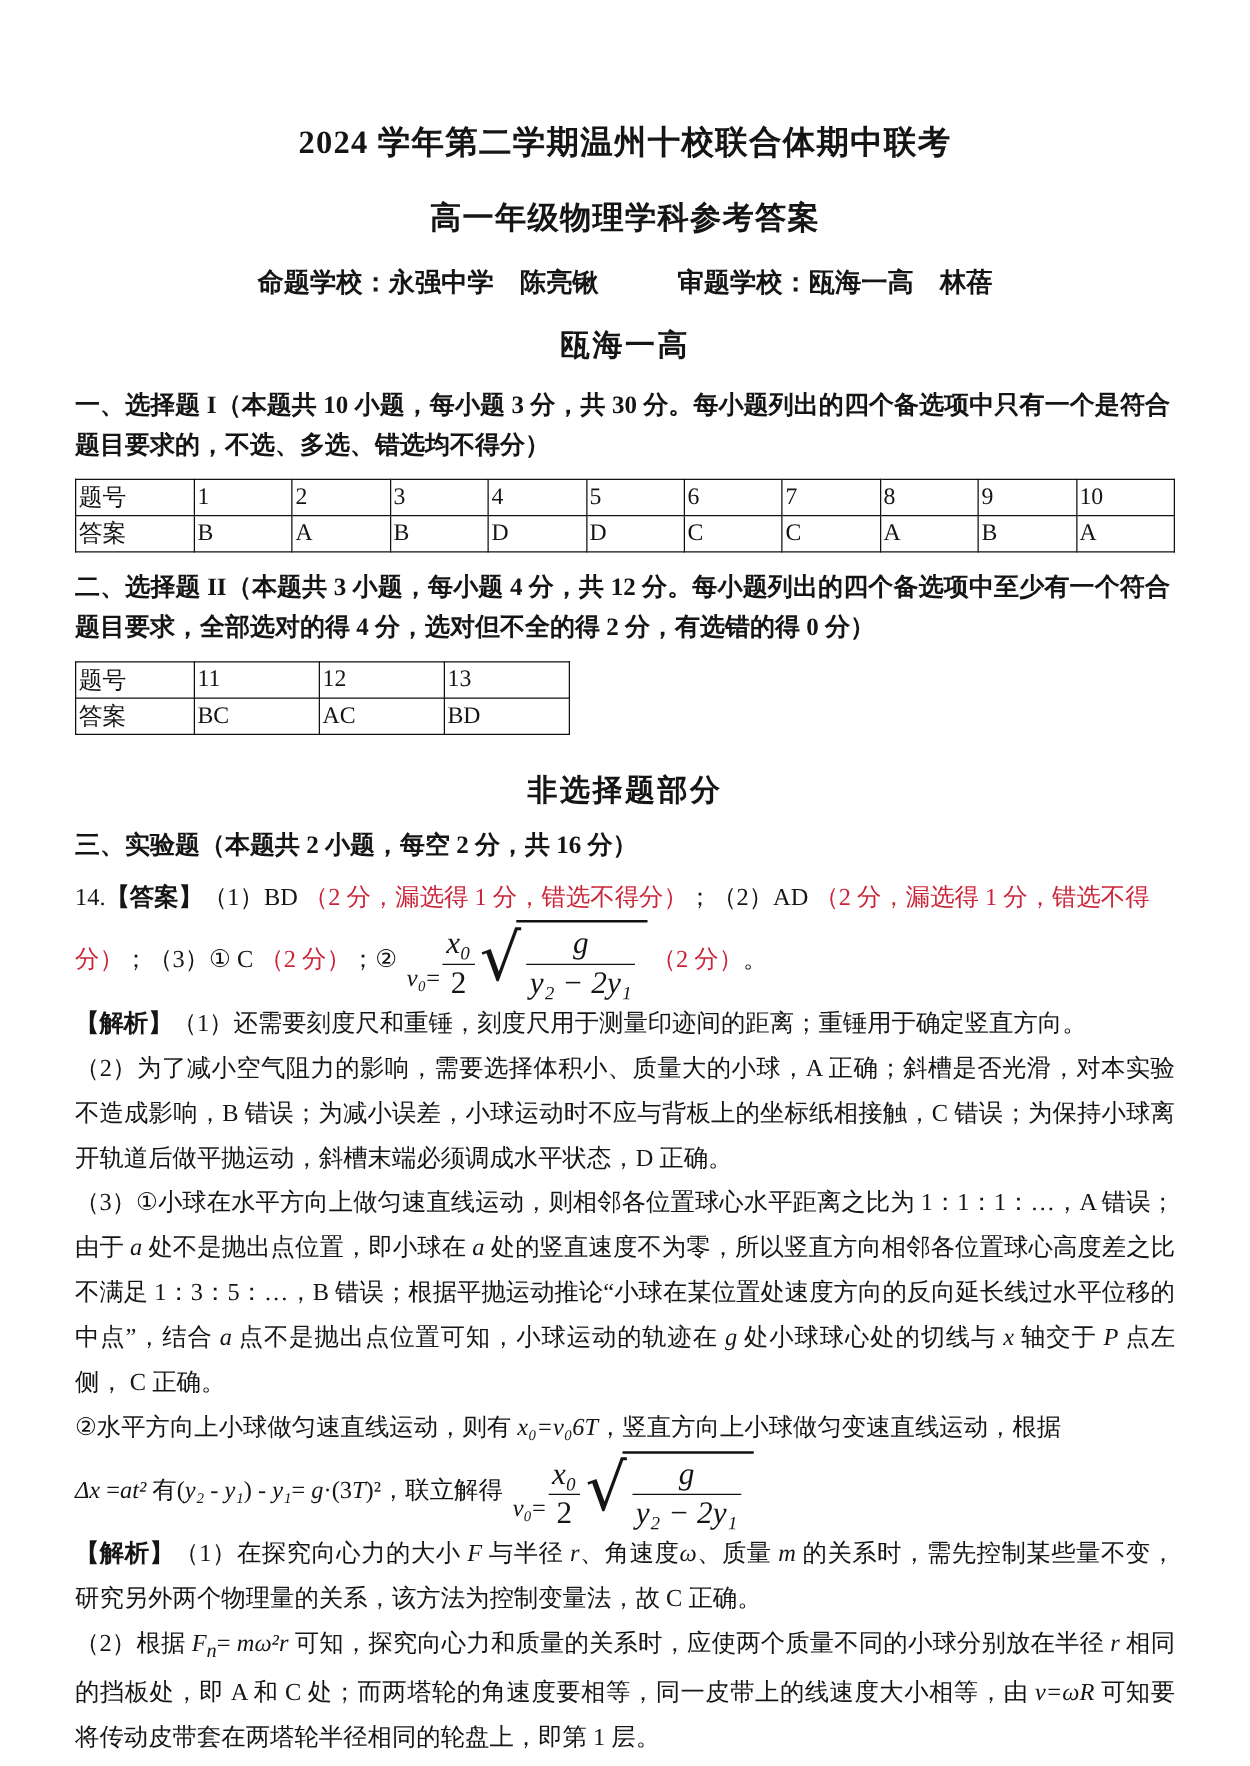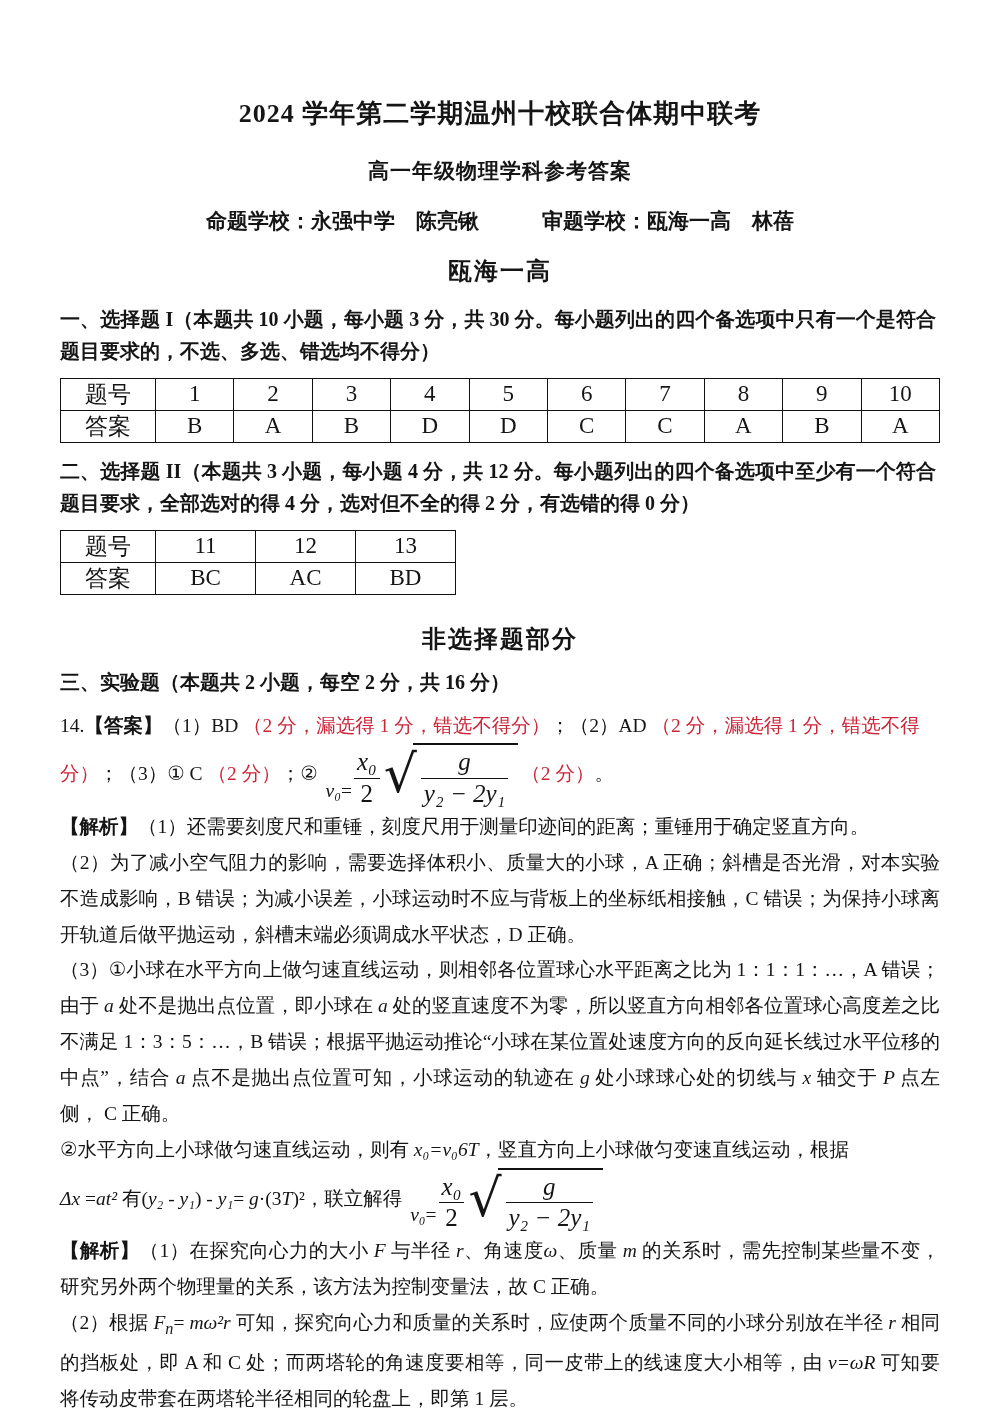--- a/index.html
+++ b/index.html
@@ -21,40 +21,40 @@
     width: 1000px; height: 1374px;
     padding: 96px 60px 0 60px;
     display: flex; flex-direction: column;
   }
   .center { text-align: center; }
   .bd { font-weight: 700; }
   .it { font-style: italic; }
   .red { color: var(--accent-red); }
 
   .doc-title   { font-size: 26px; font-weight: 700; margin: 0 0 26px 0; letter-spacing: 1px; }
-  .doc-subtitle{ font-size: 21px; font-weight: 700; margin: 0 0 22px 0; letter-spacing: 1px; }
+  .doc-subtitle{ font-size: 25px; font-weight: 700; margin: 0 0 22px 0; letter-spacing: 1px; }
   .schools     { font-size: 21px; font-weight: 700; margin: 0 0 18px 0; }
   .part-heading{ font-size: 24px; font-weight: 700; margin: 2px 0 16px 0; letter-spacing: 2px; }
   .part-heading.second { margin: 16px 0 12px 0; }
 
   .intro {
     font-size: 20px; font-weight: 700; line-height: 1.62;
     text-align: justify; margin: 0 4px 8px 0;
   }
   .exp-heading { font-size: 20px; font-weight: 700; margin: 2px 0 12px 0; }
 
   table.answers {
     border-collapse: collapse;
     margin: 2px 0 12px 0;
     table-layout: fixed;
   }
   table.answers td {
     border: 1.6px solid #111;
-    text-align: center;
-    font-size: 23px;
+    text-align: left;
+    font-size: 19px;
     height: 29px;
     padding: 0 2px;
   }
   table.t1 { width: 880px; }
   table.t2 { width: 396px; }
 
   .body-p {
     font-size: 19.5px;
     line-height: 1.84;
     text-align: justify;

